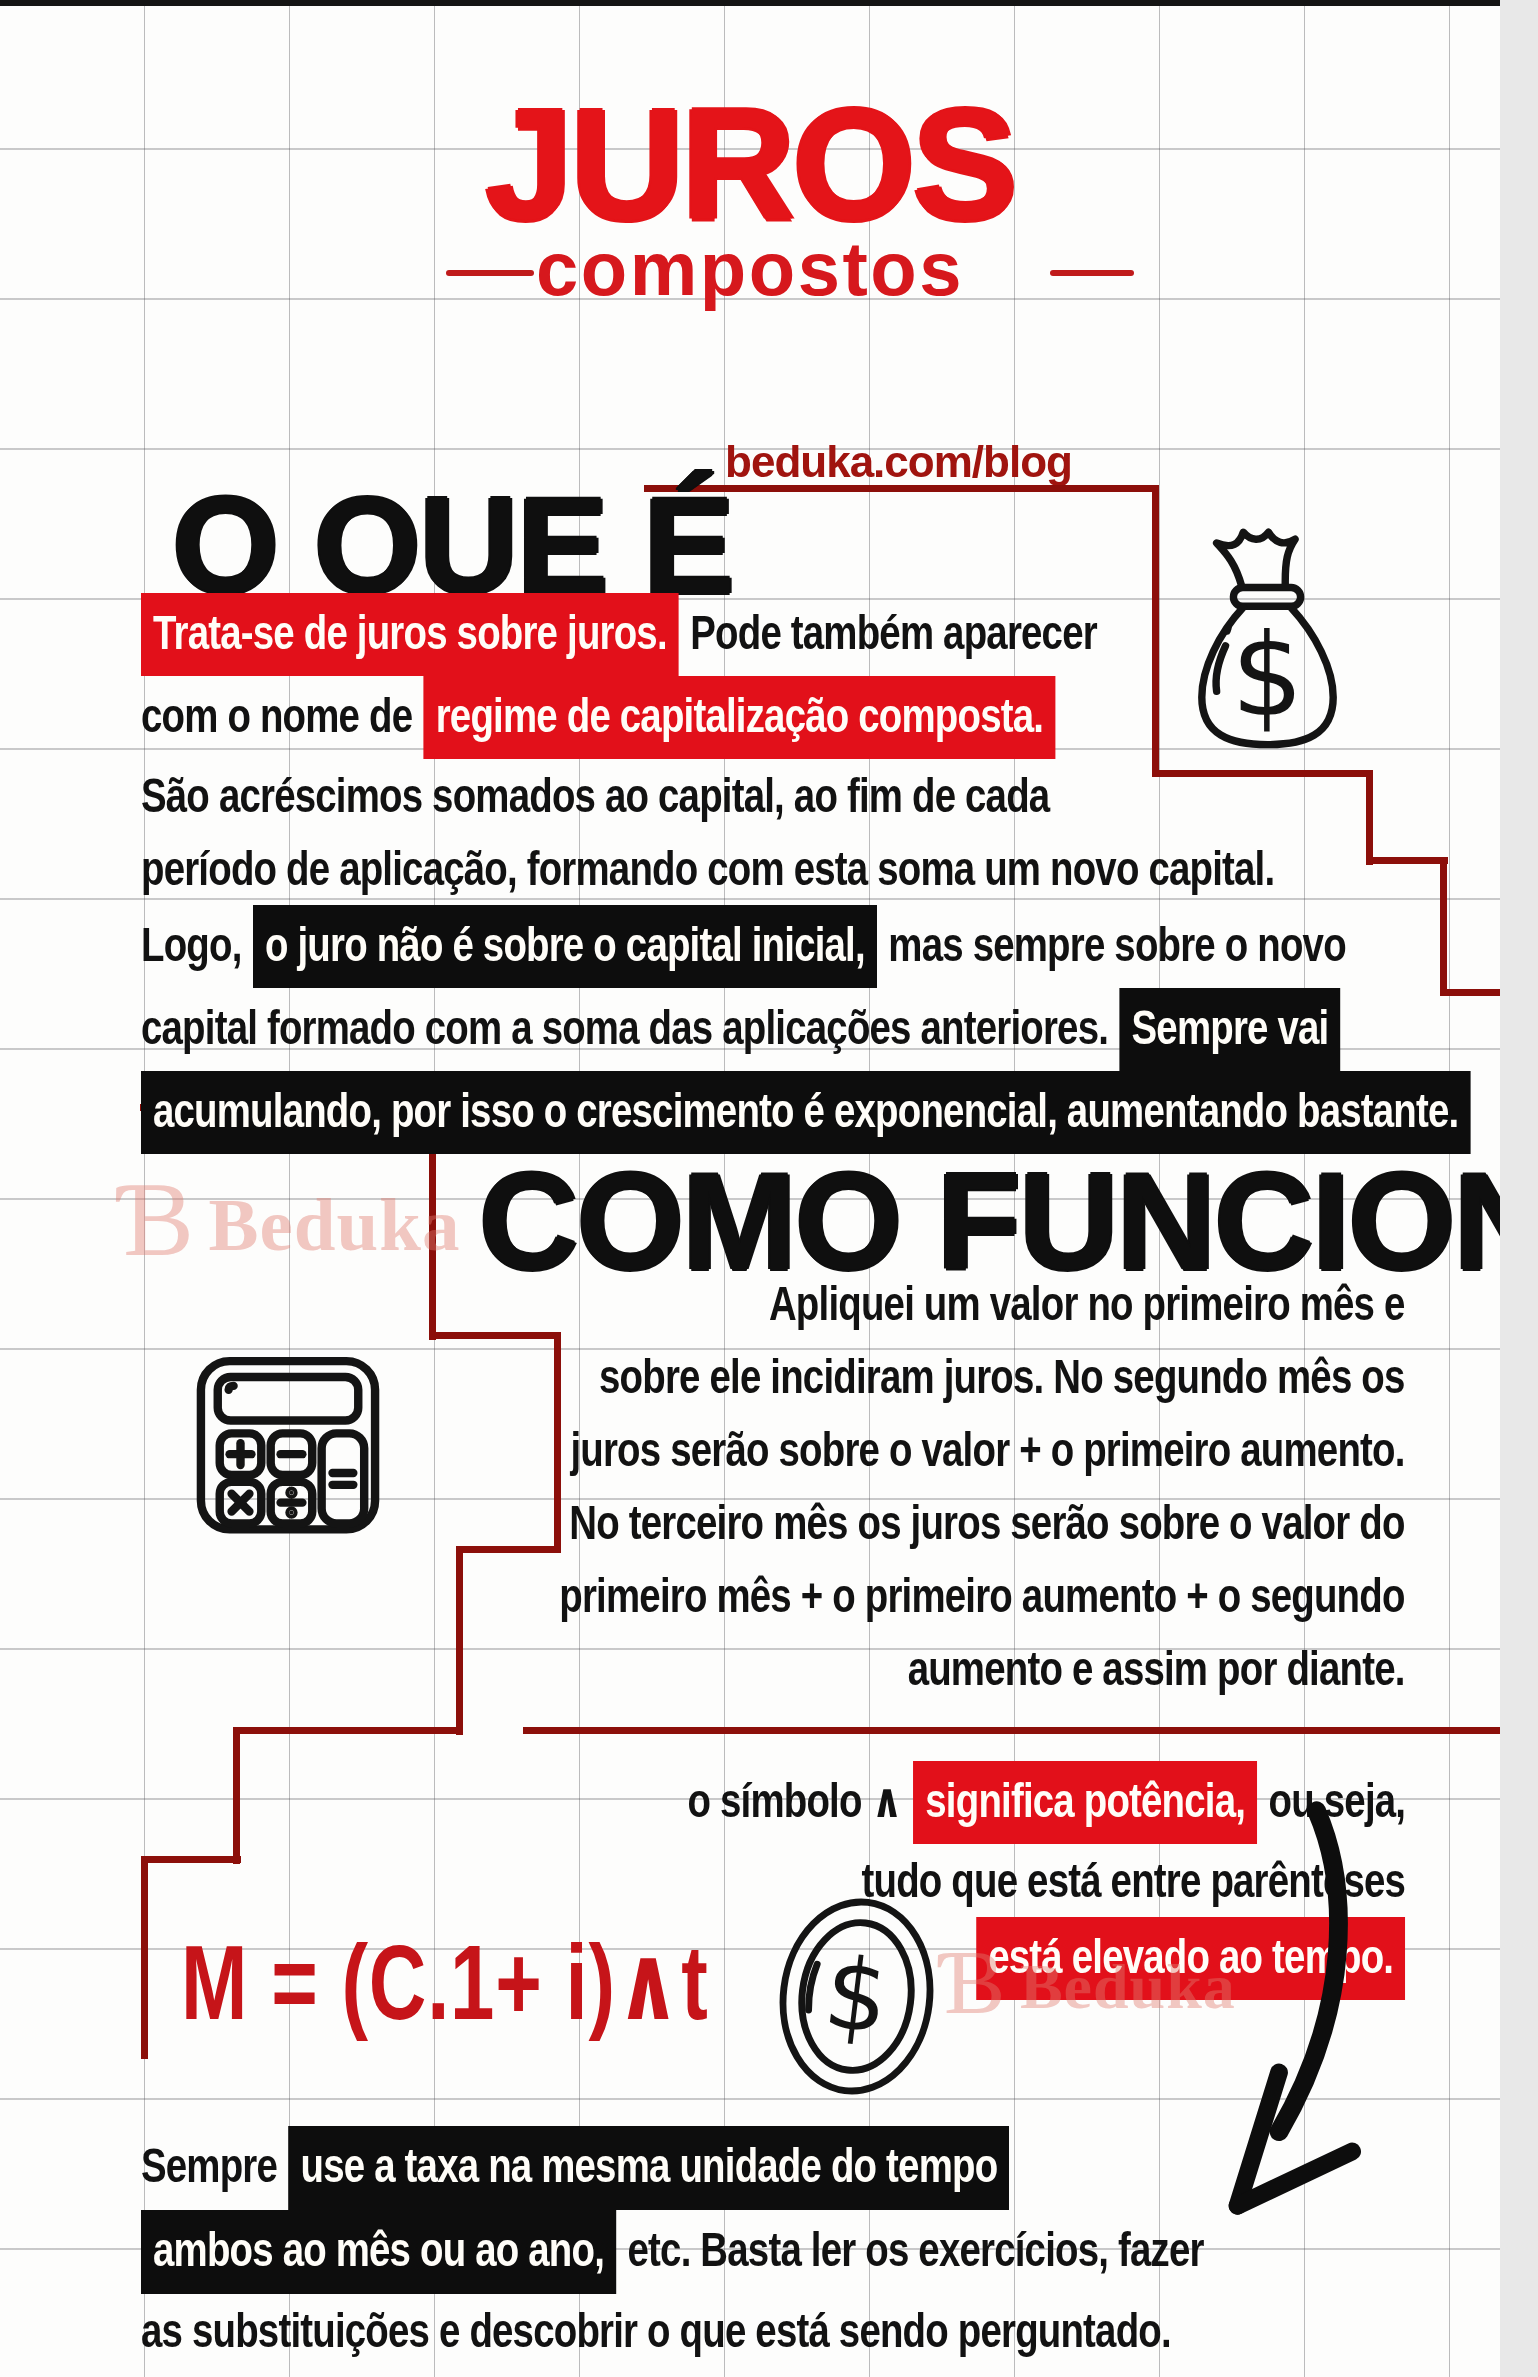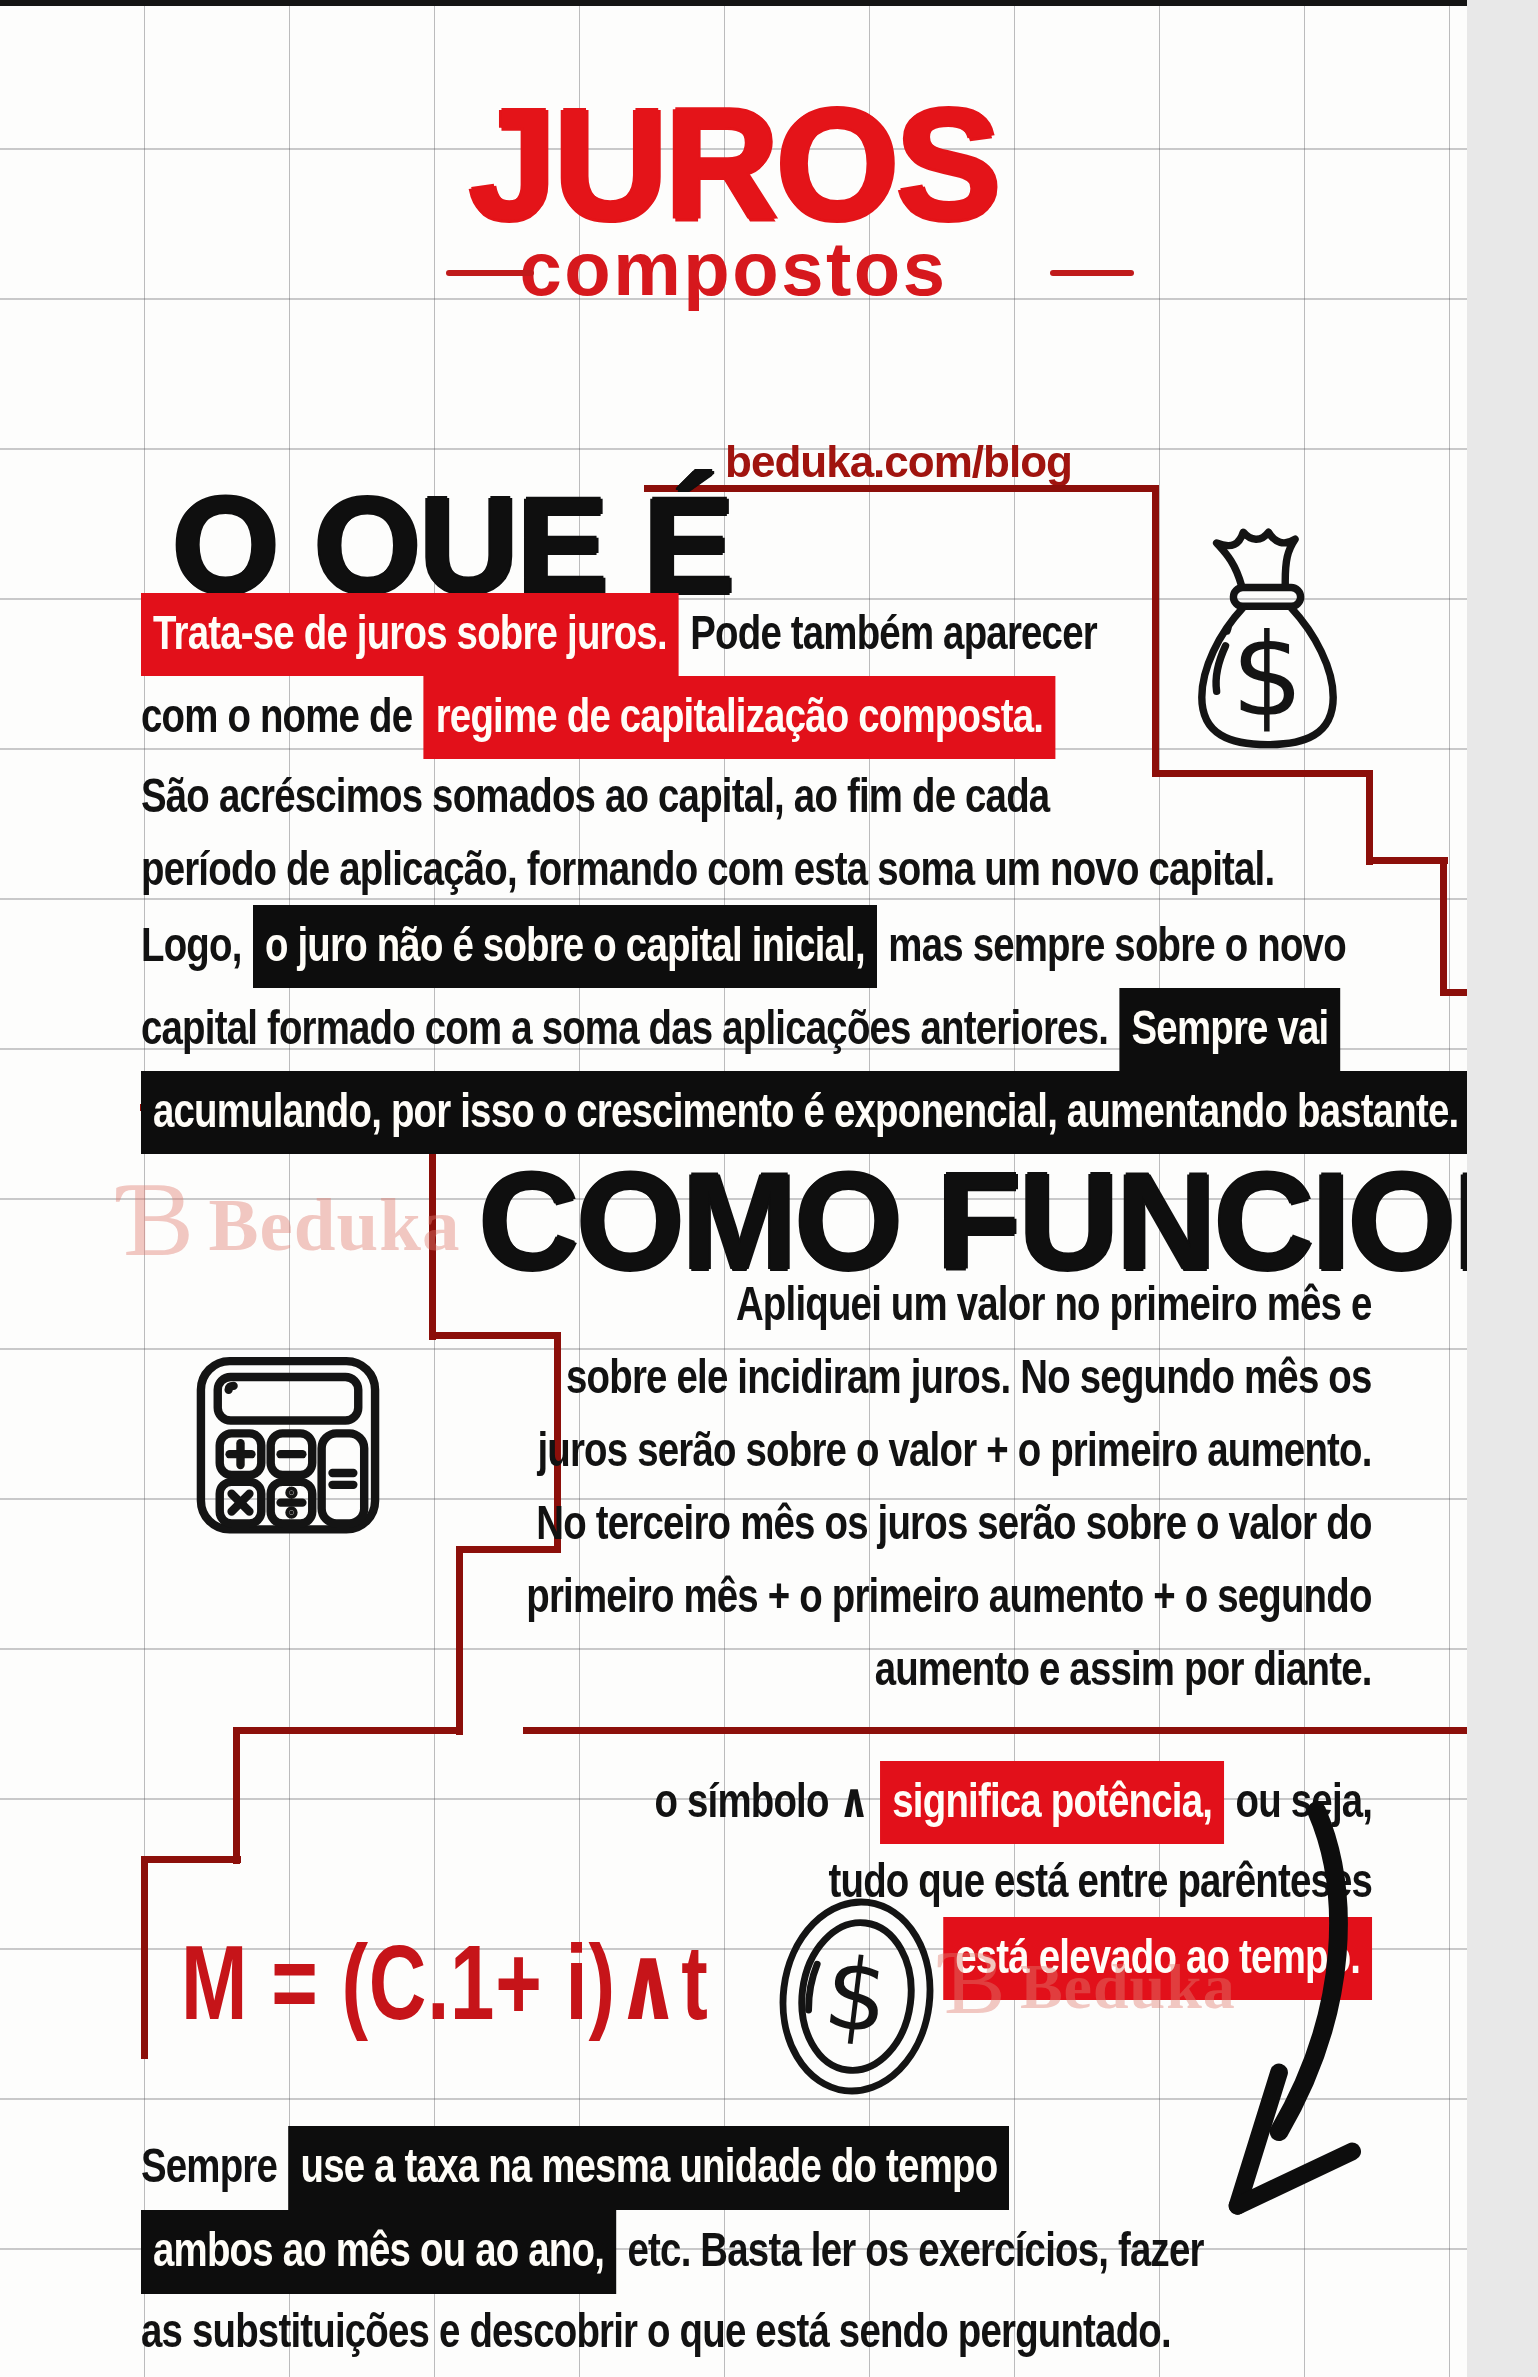--- a/index.html
+++ b/index.html
@@ -4,20 +4,21 @@
 <style>
   html,body{margin:0;padding:0;background:#e8e8e8;}
   .page{
     position:relative;width:1467px;height:2377px;overflow:hidden;
     background-color:#fdfdfc;
     background-image:
       repeating-linear-gradient(to right, transparent 0px, transparent 144px, rgba(80,80,85,.38) 144px, rgba(80,80,85,.38) 145px),
       repeating-linear-gradient(to bottom, transparent 0px, transparent 148px, rgba(80,80,85,.30) 148px, rgba(80,80,85,.30) 150px);
     font-family:"Liberation Sans","DejaVu Sans",sans-serif;
     color:#121212;
+    padding-left:33px;
   }
   .abs{position:absolute;}
   .top-edge{left:0;top:0;width:100%;height:6px;background:#141414;}
 
   
   .big-title{
     left:0;top:73px;width:100%;text-align:center;
     font-size:158px;font-weight:900;letter-spacing:-3px;color:#e41419;
     text-shadow:2.5px 0 #e41419,-2.5px 0 #e41419,0 2.5px #e41419,0 -2.5px #e41419;
     white-space:nowrap;

